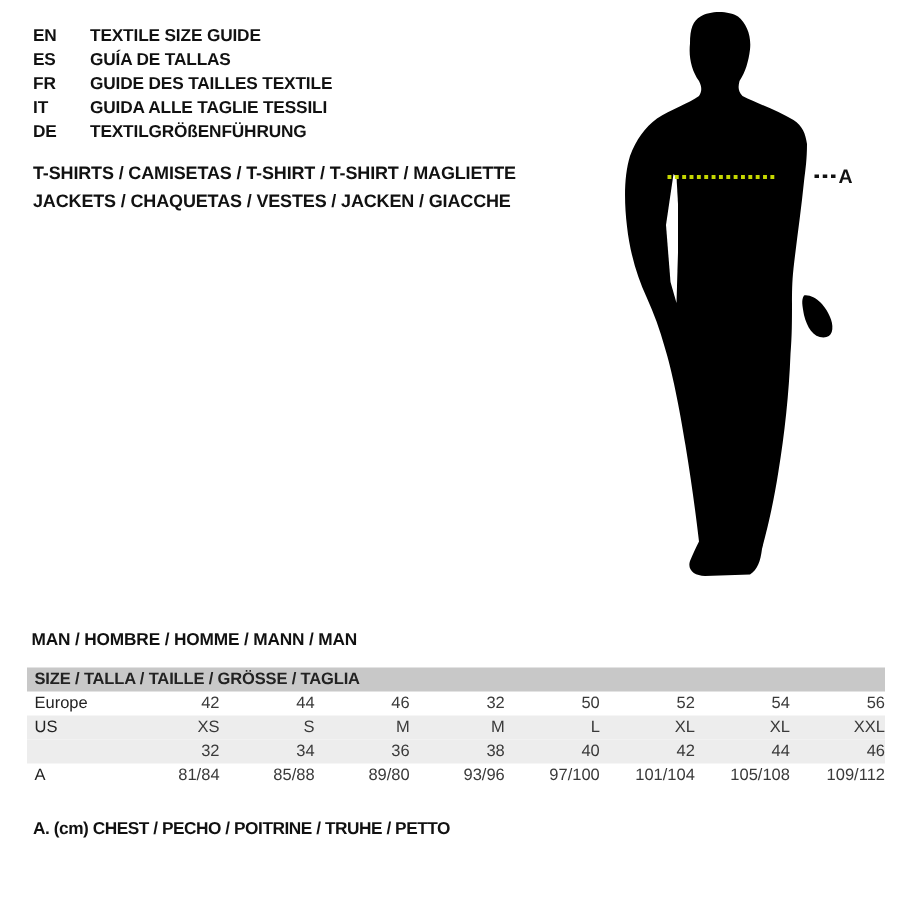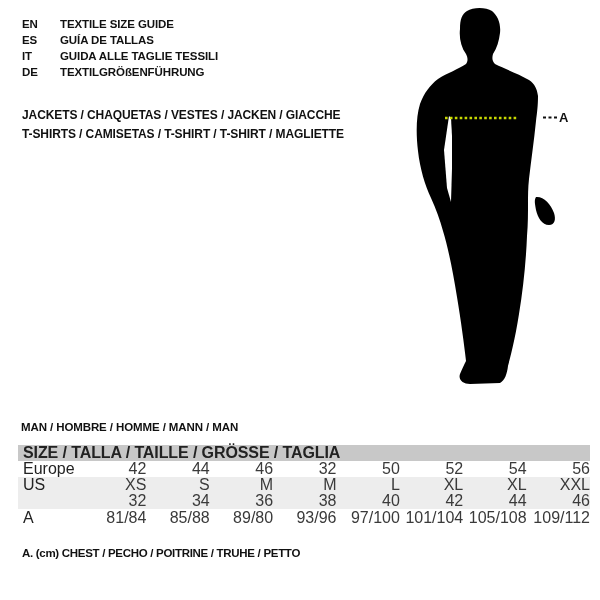--- a/index.html
+++ b/index.html
@@ -12,21 +12,21 @@
   .lang-row { display:flex; height:16px; line-height:16px; font-size:11.5px; font-weight:700; letter-spacing:-0.1px; }
   .lang-code { width:38px; }
   
   .categories { position:absolute; left:22px; top:106px; font-size:12px; font-weight:700; line-height:19px; letter-spacing:-0.1px; }
   
   .figure-svg { position:absolute; left:0; top:0; }
   .measure-label { position:absolute; left:559px; top:110px; font-size:13px; font-weight:600; }
   
   .gender-line { position:absolute; left:21px; top:421px; font-size:11.5px; font-weight:700; letter-spacing:-0.1px; }
   
-  .size-table { position:absolute; left:18px; top:445px; width:572px; font-size:16px; }
+  .size-table { position:absolute; left:18px; top:445px; width:572px; font-size:11px; }
   .t-header { height:16px; line-height:16px; background:#c8c8c8; padding-left:5px; font-weight:700; color:#222; letter-spacing:-0.1px; }
   .t-row { display:flex; height:16px; line-height:16px; color:#3a3a3a; }
   .t-row.shaded { background:#ededed; }
   .t-row.last { height:17px; line-height:17px; }
   .t-label { width:60px; padding-left:5px; color:#222; }
   .t-cell { flex:1; text-align:right; }
   
   .footnote { position:absolute; left:22px; top:547px; font-size:11.5px; font-weight:700; letter-spacing:-0.3px; }
 </style>
 </head>
@@ -37,32 +37,36 @@
   <div class="lang-list">
     <div class="lang-row">
       <span class="lang-code">EN</span>
       <span class="lang-label">TEXTILE SIZE GUIDE</span>
     </div>
     <div class="lang-row">
       <span class="lang-code">ES</span>
       <span class="lang-label">GUÍA DE TALLAS</span>
     </div>
     <div class="lang-row">
+      <span class="lang-code">FR</span>
+      <span class="lang-label">GUIDE DES TAILLES TEXTILE</span>
+    </div>
+    <div class="lang-row">
       <span class="lang-code">IT</span>
       <span class="lang-label">GUIDA ALLE TAGLIE TESSILI</span>
     </div>
     <div class="lang-row">
       <span class="lang-code">DE</span>
       <span class="lang-label">TEXTILGRÖßENFÜHRUNG</span>
     </div>
   </div>
 
   <div class="categories">
+    <div>T-SHIRTS / CAMISETAS / T-SHIRT / T-SHIRT / MAGLIETTE</div>
     <div>JACKETS / CHAQUETAS / VESTES / JACKEN / GIACCHE</div>
-    <div>T-SHIRTS / CAMISETAS / T-SHIRT / T-SHIRT / MAGLIETTE</div>
   </div>
 
   <svg class="figure-svg" width="600" height="600" viewBox="0 0 600 600" aria-hidden="true">
     <path fill="#000000" d="
       M 467,11
       C 473,7 486,7 492,11
       C 498,16 501,24 500,33
       C 499,41 497,48 493,54
       C 492,58 492,61 495,64
       C 505,69 519,74 529,80

